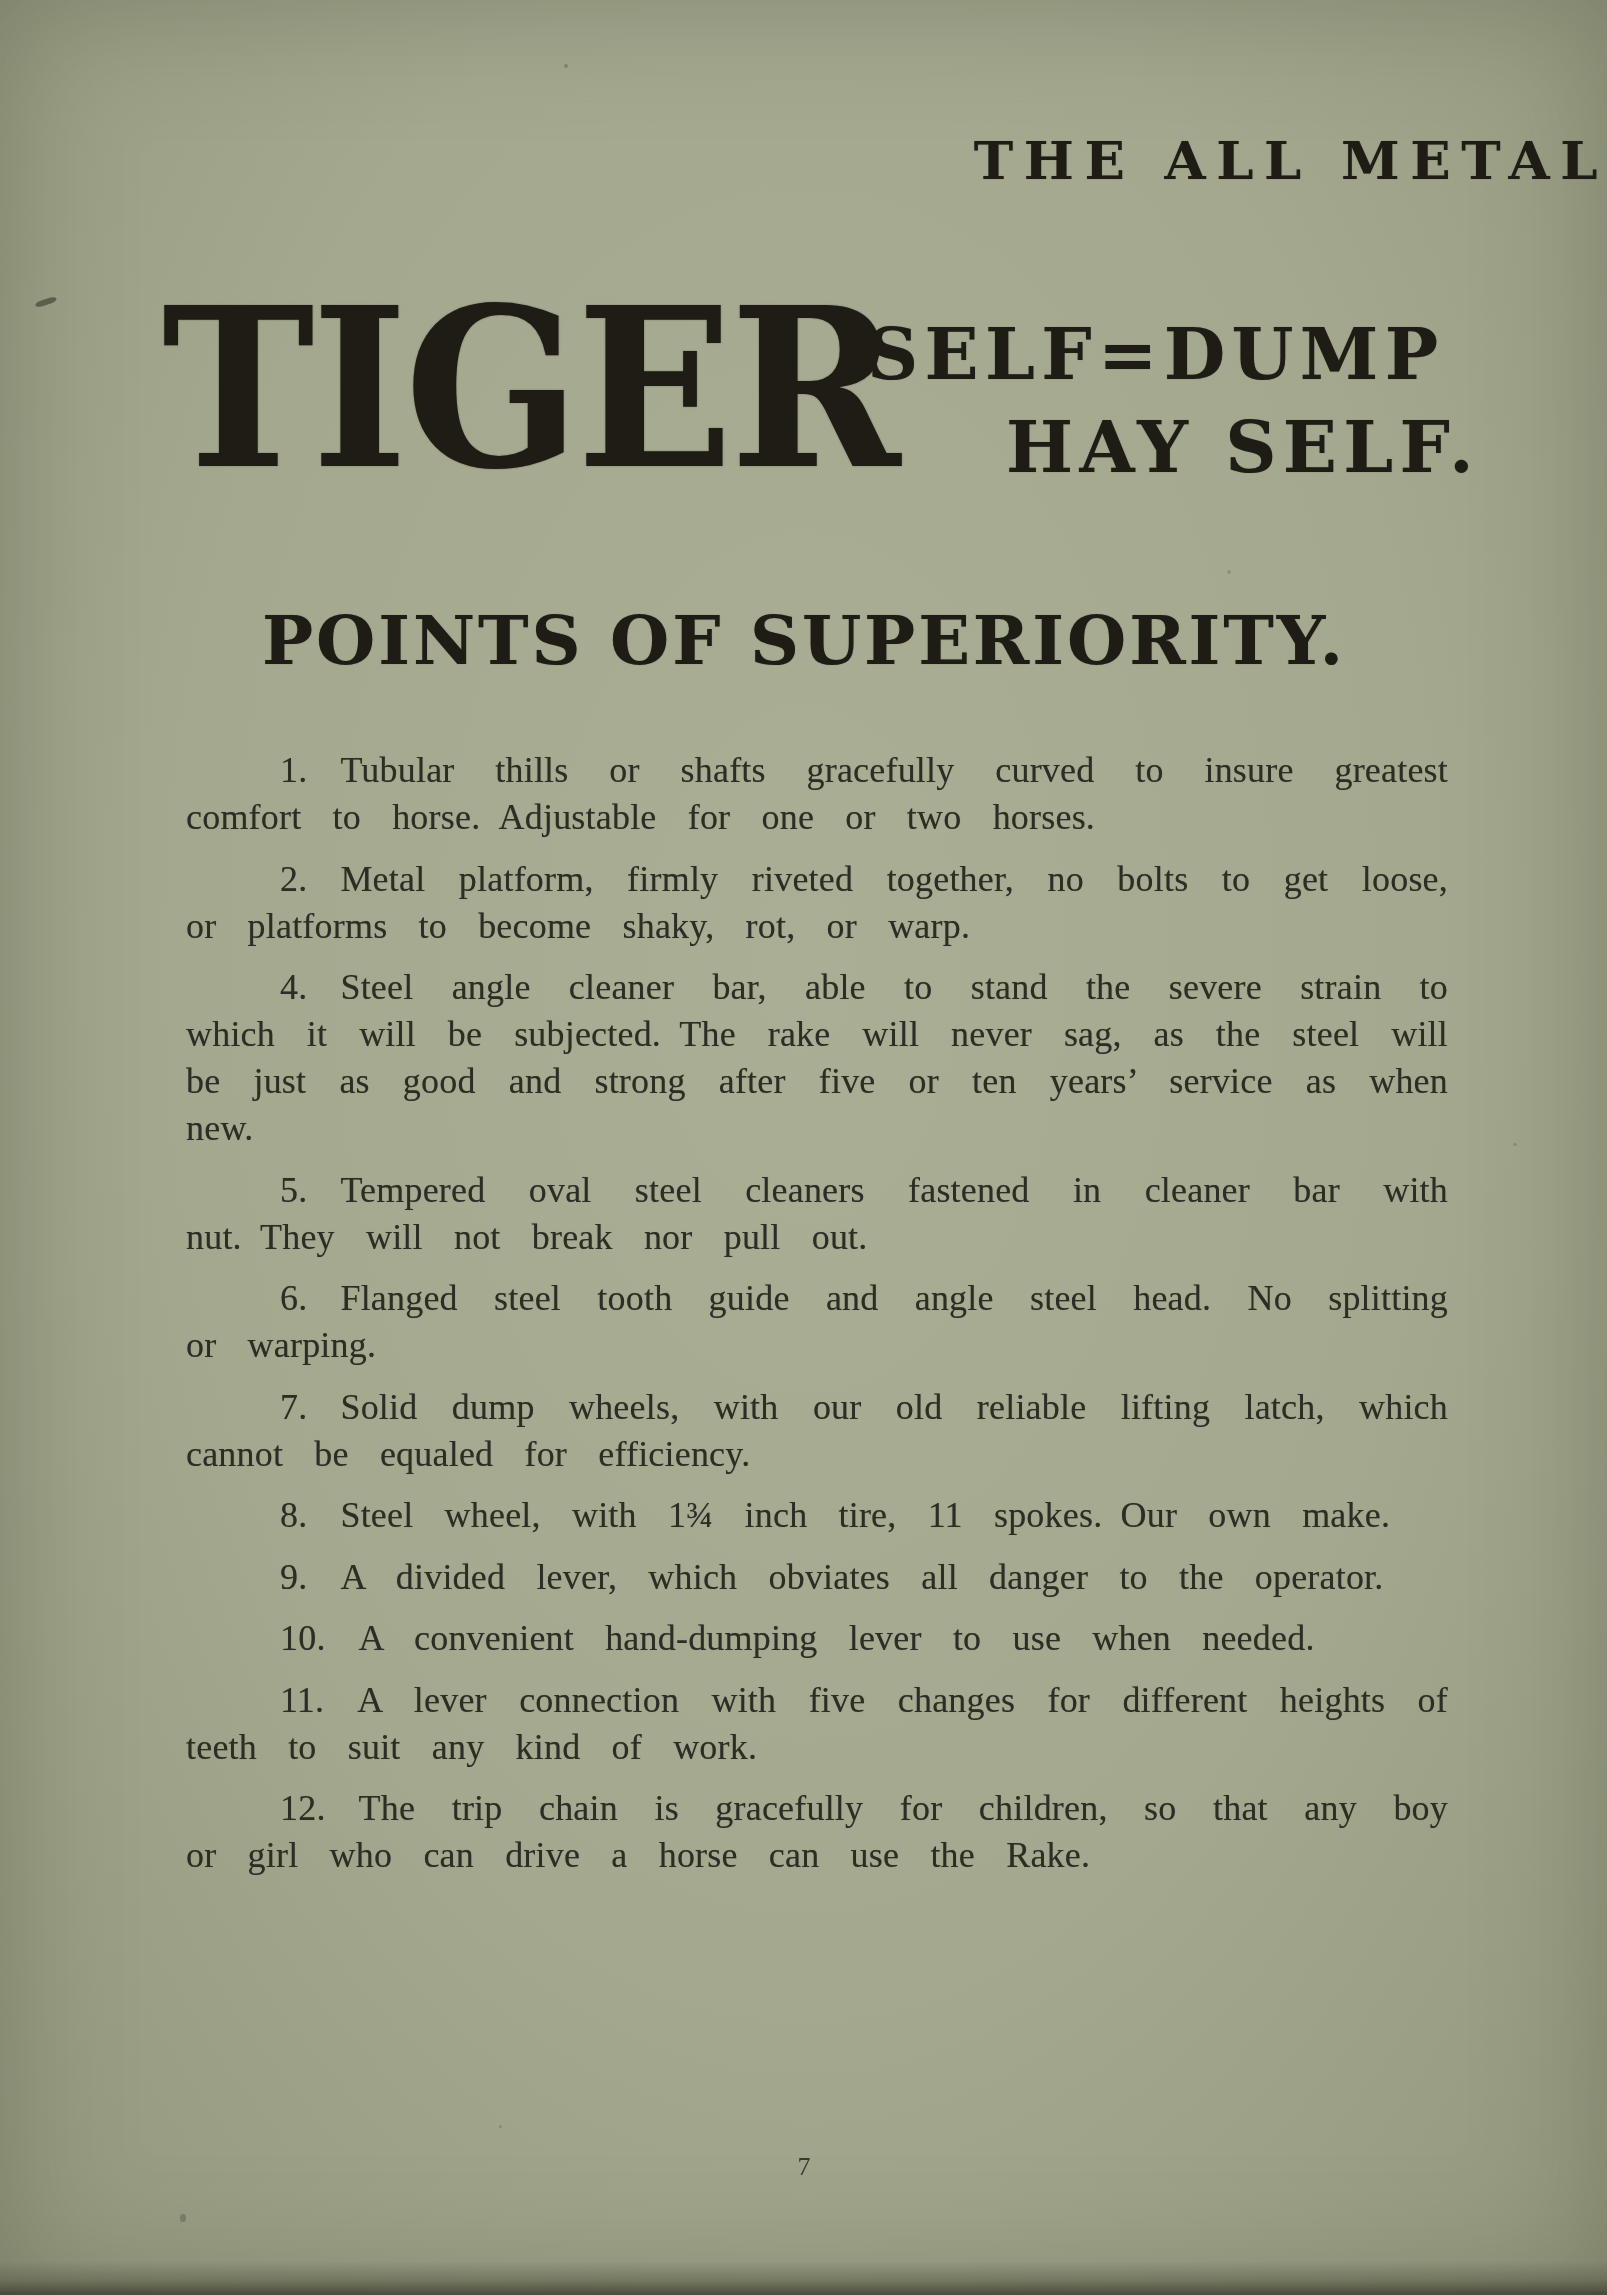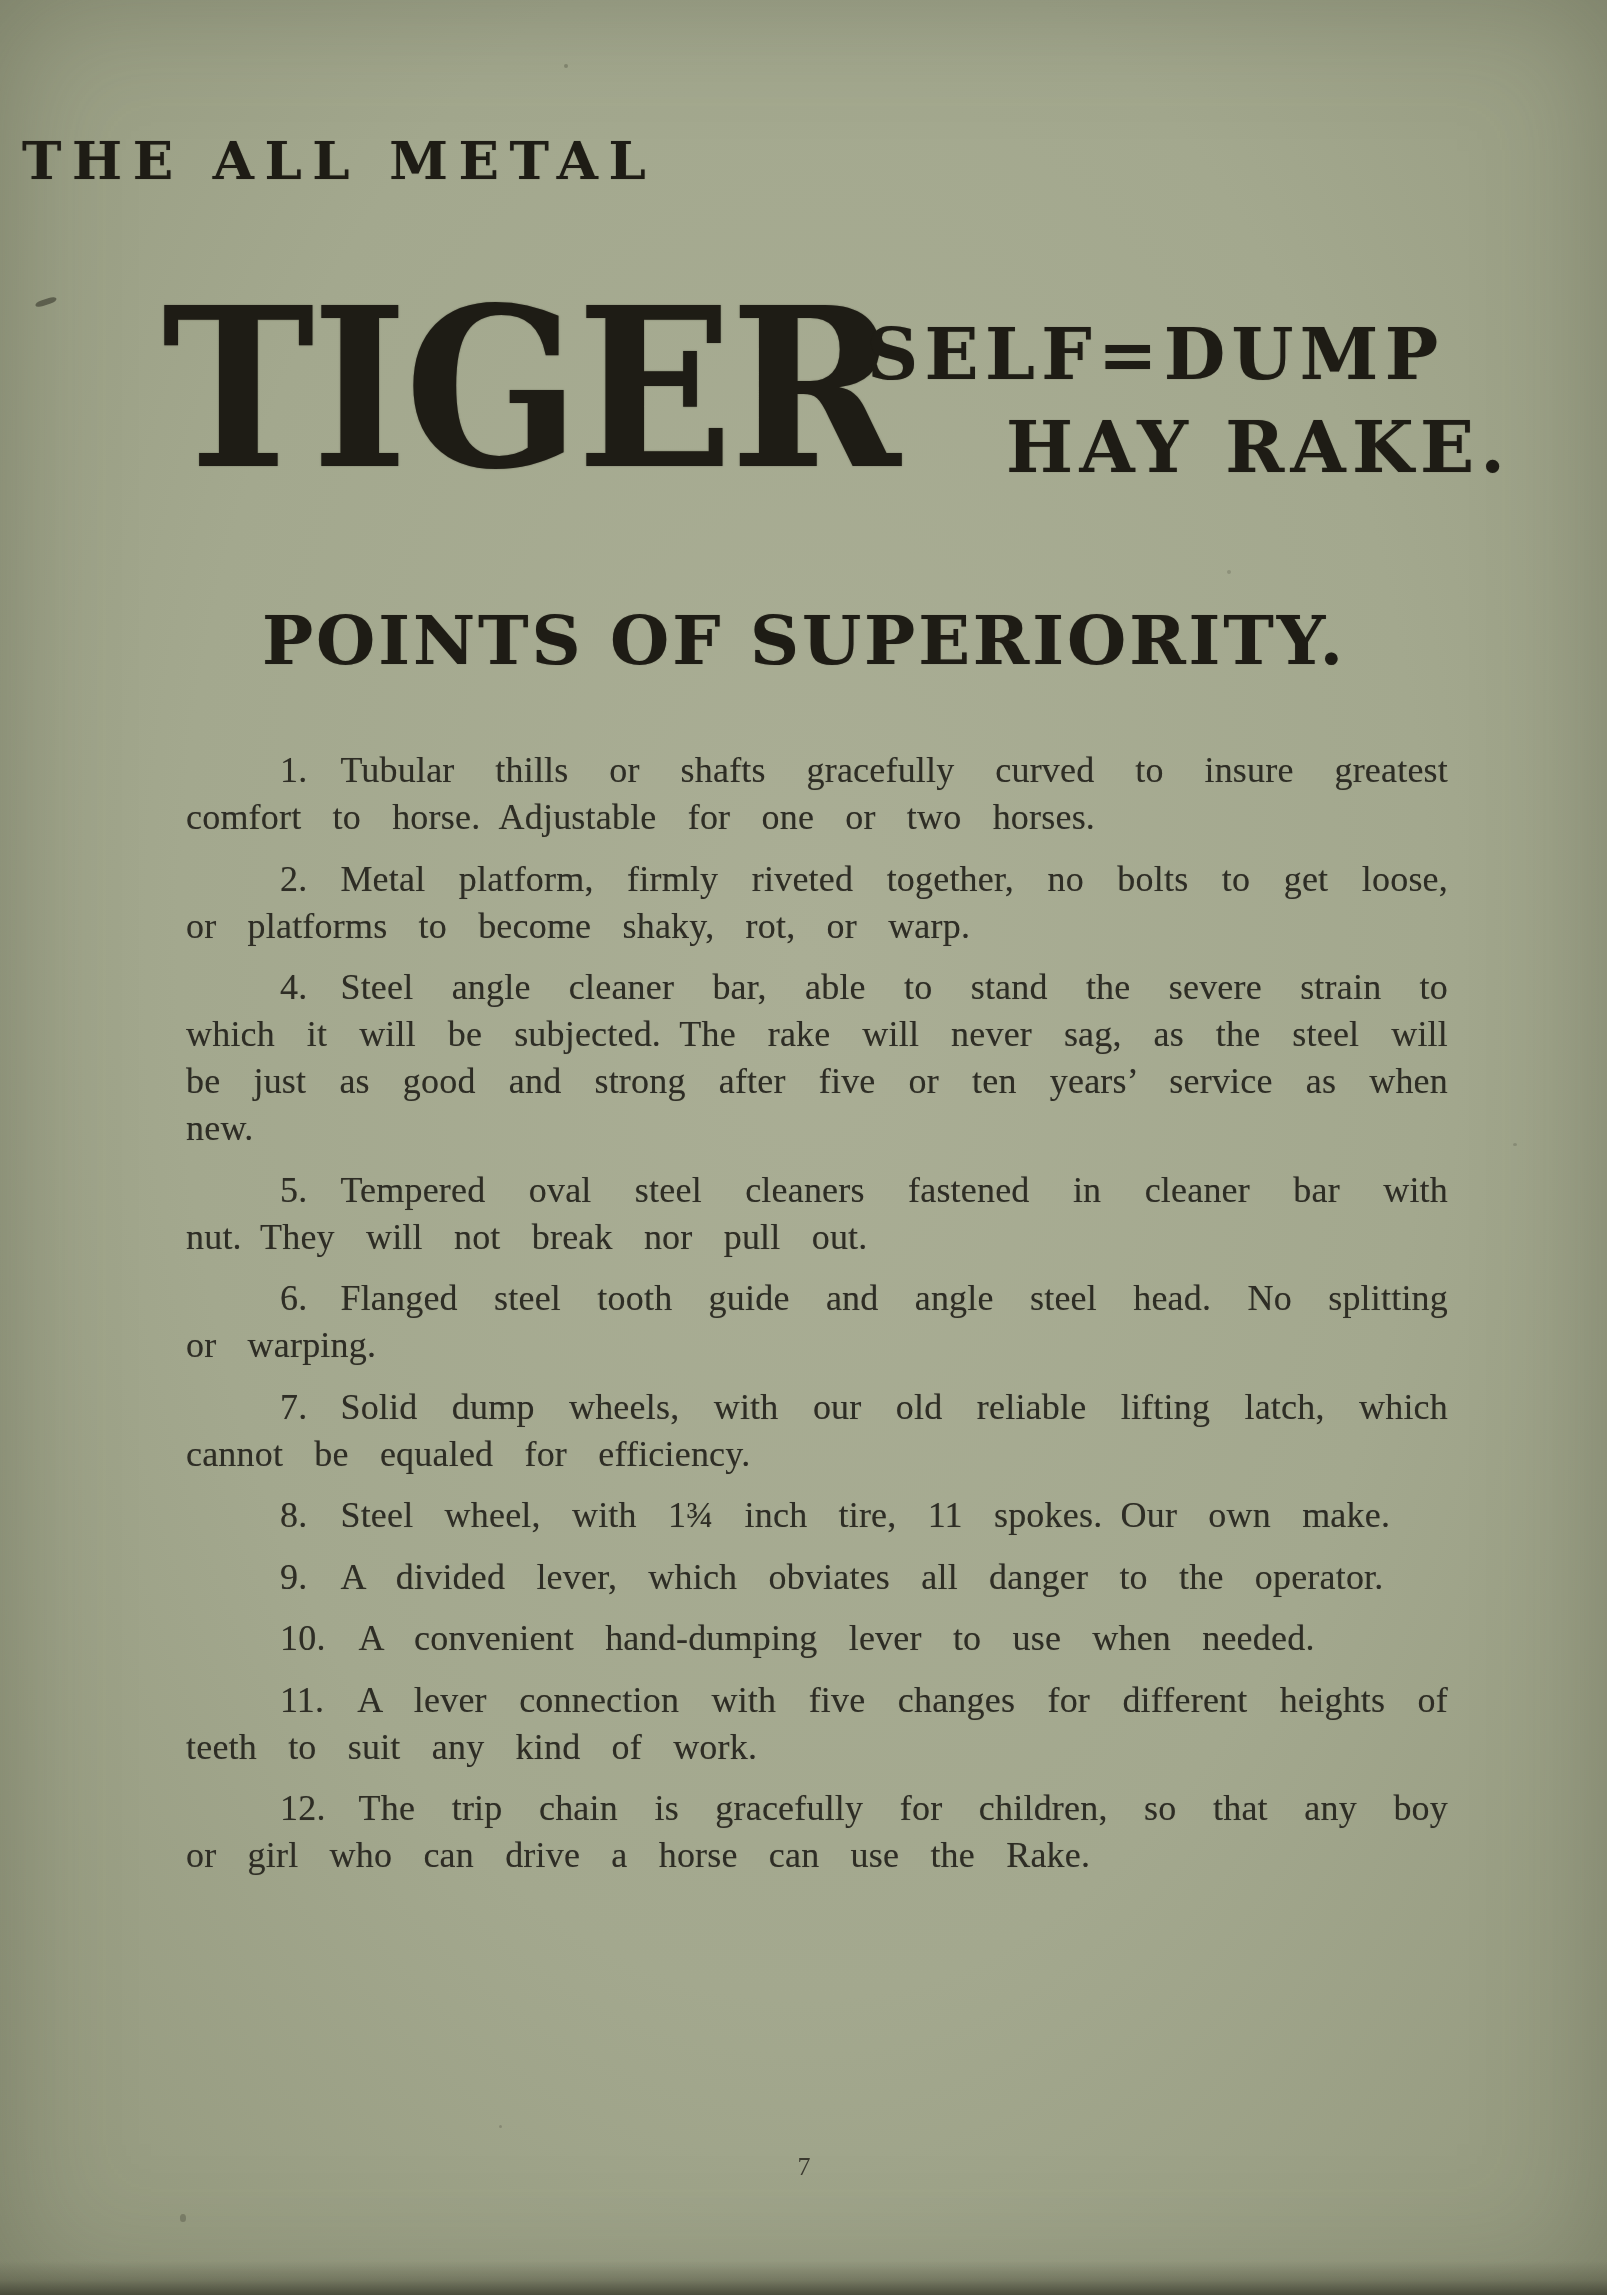--- a/index.html
+++ b/index.html
@@ -16,21 +16,21 @@
     height:2295px;
     overflow:hidden;
     background:radial-gradient(ellipse at 50% 42%, #aaae95 0%, var(--paper) 55%, #93987d 100%);
     box-shadow:inset 0 0 126px rgba(70,73,55,.35);
     color:var(--ink);
     font-family:"Liberation Serif", serif;
   }
   
   .eyebrow{
     position:absolute; top:129px; left:0; right:0;
-    text-align:left;
+    text-align:right;
     font-family:"DejaVu Serif", serif;
     font-weight:700;
     font-size:53px;
     letter-spacing:10.6px;
     color:var(--ink-display);
     text-shadow:0 0 1px rgba(40,38,28,.45);
     padding-left:22px;
   }
   .brand{
     position:absolute; top:278px; left:162px;
@@ -108,21 +108,21 @@
 </style>
 </head>
 <body>
 
 <div class="page">
 
   <div class="eyebrow">THE ALL METAL</div>
 
   <div class="brand">TIGER</div>
 
-  <div class="subtitle"><span class="line1">SELF=DUMP</span><span class="line2">HAY RAKE.</span></div>
+  <div class="subtitle"><span class="line1">SELF=DUMP</span><span class="line2">HAY SELF.</span></div>
 
   <div class="section-heading">POINTS OF SUPERIORITY.</div>
 
   <div class="points">
     <p><span class="num">1.</span><span>Tubular thills or shafts gracefully curved to insure greatest comfort to horse. Adjustable for one or two horses.</span></p>
     <p><span class="num">2.</span><span>Metal platform, firmly riveted together, no bolts to get loose, or platforms to become shaky, rot, or warp.</span></p>
     <p><span class="num">4.</span><span>Steel angle cleaner bar, able to stand the severe strain to which it will be subjected. The rake will never sag, as the steel will be just as good and strong after five or ten years’ service as when new.</span></p>
     <p><span class="num">5.</span><span>Tempered oval steel cleaners fastened in cleaner bar with nut. They will not break nor pull out.</span></p>
     <p><span class="num">6.</span><span>Flanged steel tooth guide and angle steel head. No splitting or warping.</span></p>
     <p><span class="num">7.</span><span>Solid dump wheels, with our old reliable lifting latch, which cannot be equaled for efficiency.</span></p>

